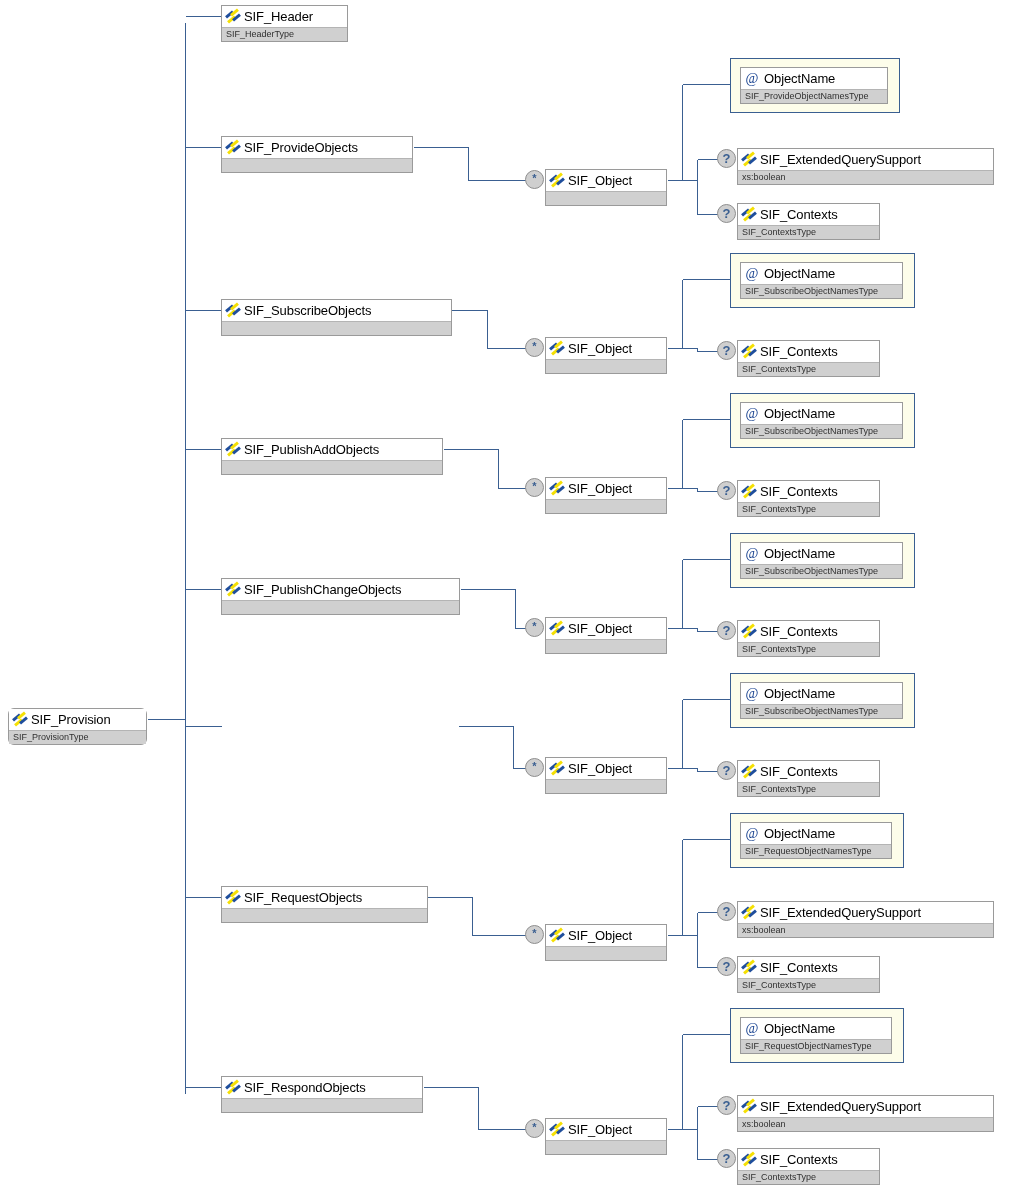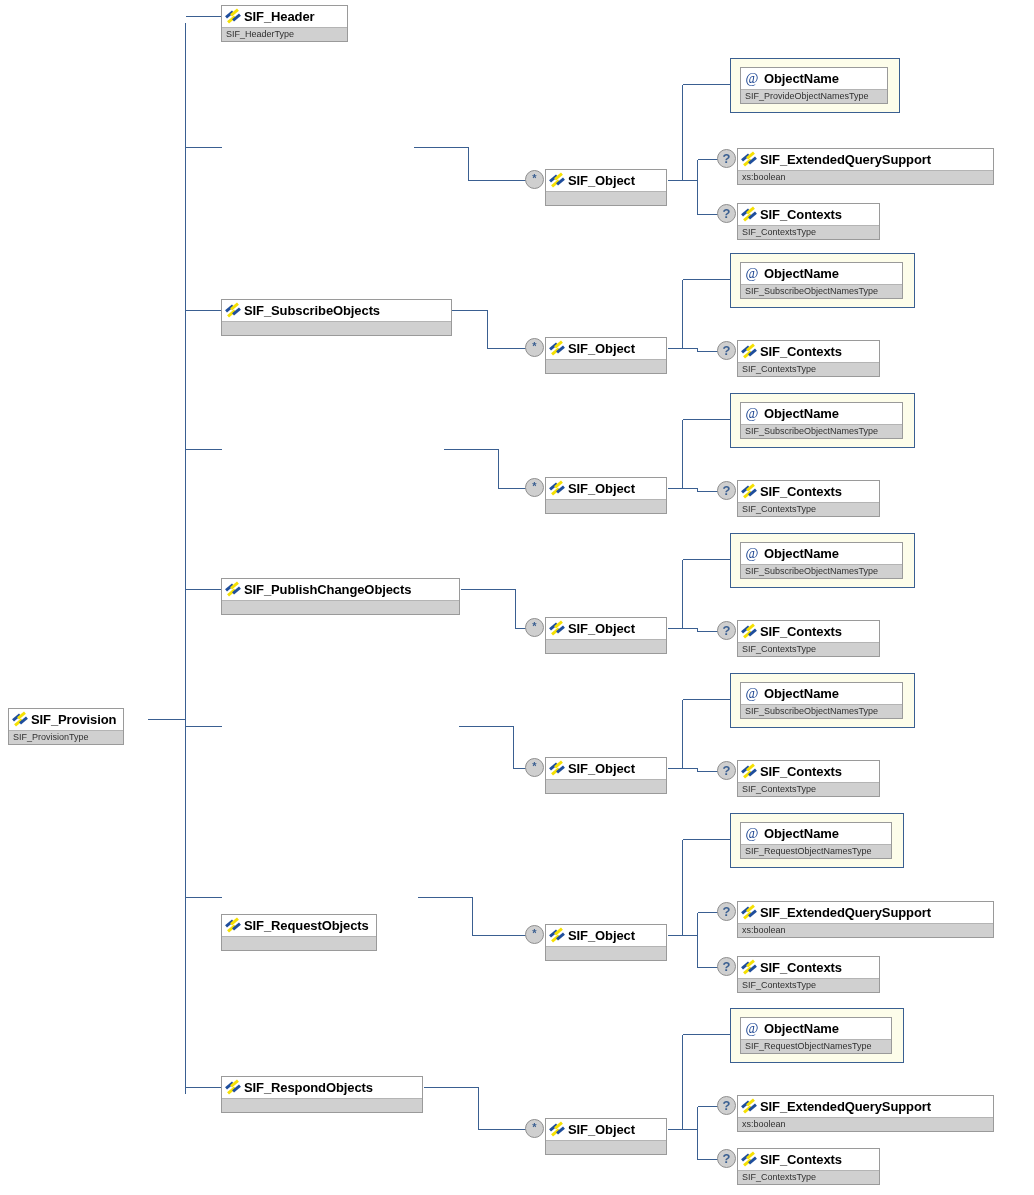--- a/index.html
+++ b/index.html
@@ -6,21 +6,21 @@
   body{width:1034px;height:1195px;position:relative;overflow:hidden;
        font-family:"Liberation Sans",sans-serif;-webkit-font-smoothing:none;}
   #canvas{position:absolute;left:0;top:0;width:1034px;height:1195px;}
   #edges{position:absolute;left:0;top:0;width:1034px;height:1195px;pointer-events:none;}
 
   
   .node{position:absolute;box-sizing:border-box;border:1px solid #9a9a9a;
         background:#ffffff;box-shadow:0 0 0 0 transparent;}
   .node .title{display:flex;align-items:center;height:21px;padding:0 6px 0 4px;
         background:#ffffff;white-space:nowrap;}
-  .node .label{font-size:13px;font-weight:bold;color:#000000;letter-spacing:-0.1px;
+  .node .label{font-size:13px;font-weight:normal;color:#000000;letter-spacing:-0.1px;
         line-height:13px;}
   .node .typebar{height:13px;background:#d0d0d0;border-top:1px solid #b4b4b4;
         display:flex;align-items:center;padding-left:4px;}
   .node .type{font-size:9px;color:#303030;line-height:9px;white-space:nowrap;}
 
   
   .ico{width:14px;height:13px;margin-right:4px;flex:0 0 14px;position:relative;}
   .ico i{position:absolute;width:9px;height:3px;transform:rotate(-40deg);}
   .ico i.y{background:#f5e003;}
   .ico i.b{background:#1f4e9c;}
@@ -121,21 +121,21 @@
       <line x1="478.5" y1="1087.5" x2="478.5" y2="1129.5" stroke="#3a5f91" stroke-width="1.4" shape-rendering="crispEdges"></line>
       <line x1="478.5" y1="1129.5" x2="535.5" y2="1129.5" stroke="#3a5f91" stroke-width="1.4" shape-rendering="crispEdges"></line>
       <line x1="667.5" y1="1129.5" x2="682.5" y2="1129.5" stroke="#3a5f91" stroke-width="1.4" shape-rendering="crispEdges"></line>
       <line x1="682.5" y1="1129.5" x2="682.5" y2="1034.5" stroke="#3a5f91" stroke-width="1.4" shape-rendering="crispEdges"></line>
       <line x1="682.5" y1="1034.5" x2="732.5" y2="1034.5" stroke="#3a5f91" stroke-width="1.4" shape-rendering="crispEdges"></line>
       <line x1="667.5" y1="1129.5" x2="697.5" y2="1129.5" stroke="#3a5f91" stroke-width="1.4" shape-rendering="crispEdges"></line>
       <line x1="697.5" y1="1106.5" x2="697.5" y2="1159.5" stroke="#3a5f91" stroke-width="1.4" shape-rendering="crispEdges"></line>
       <line x1="697.5" y1="1106.5" x2="727.5" y2="1106.5" stroke="#3a5f91" stroke-width="1.4" shape-rendering="crispEdges"></line>
       <line x1="697.5" y1="1159.5" x2="727.5" y2="1159.5" stroke="#3a5f91" stroke-width="1.4" shape-rendering="crispEdges"></line>
     </svg>
-<div class="node" style="left: 8px; top: 708px; width: 116px;">
+<div class="node" style="left: 8px; top: 708px; width: 139px; border-radius: 6px;">
       <div class="title">
         <span class="ico">
           <i class="b n1"></i>
           <i class="y n2"></i>
           <i class="y n3"></i>
           <i class="b n4"></i>
         </span>
         <span class="label">SIF_Provision</span>
       </div>
       <div class="typebar">
@@ -147,20 +147,34 @@
         <span class="ico">
           <i class="b n1"></i>
           <i class="y n2"></i>
           <i class="y n3"></i>
           <i class="b n4"></i>
         </span>
         <span class="label">SIF_Header</span>
       </div>
       <div class="typebar">
         <span class="type">SIF_HeaderType</span>
+      </div>
+    </div>
+    <div class="node" style="left: 221px; top: 136px; width: 192px;">
+      <div class="title">
+        <span class="ico">
+          <i class="b n1"></i>
+          <i class="y n2"></i>
+          <i class="y n3"></i>
+          <i class="b n4"></i>
+        </span>
+        <span class="label">SIF_ProvideObjects</span>
+      </div>
+      <div class="typebar">
+        <span class="type"></span>
       </div>
     </div>
     <div class="marker star" style="left: 525px; top: 170px;">*</div>
     <div class="node" style="left: 545px; top: 169px; width: 122px;">
       <div class="title">
         <span class="ico">
           <i class="b n1"></i>
           <i class="y n2"></i>
           <i class="y n3"></i>
           <i class="b n4"></i>
@@ -258,20 +272,34 @@
           <i class="y n2"></i>
           <i class="y n3"></i>
           <i class="b n4"></i>
         </span>
         <span class="label">SIF_Contexts</span>
       </div>
       <div class="typebar">
         <span class="type">SIF_ContextsType</span>
       </div>
     </div>
+    <div class="node" style="left: 221px; top: 438px; width: 222px;">
+      <div class="title">
+        <span class="ico">
+          <i class="b n1"></i>
+          <i class="y n2"></i>
+          <i class="y n3"></i>
+          <i class="b n4"></i>
+        </span>
+        <span class="label">SIF_PublishAddObjects</span>
+      </div>
+      <div class="typebar">
+        <span class="type"></span>
+      </div>
+    </div>
     <div class="marker star" style="left: 525px; top: 478px;">*</div>
     <div class="node" style="left: 545px; top: 477px; width: 122px;">
       <div class="title">
         <span class="ico">
           <i class="b n1"></i>
           <i class="y n2"></i>
           <i class="y n3"></i>
           <i class="b n4"></i>
         </span>
         <span class="label">SIF_Object</span>
@@ -392,21 +420,21 @@
           <i class="y n2"></i>
           <i class="y n3"></i>
           <i class="b n4"></i>
         </span>
         <span class="label">SIF_Contexts</span>
       </div>
       <div class="typebar">
         <span class="type">SIF_ContextsType</span>
       </div>
     </div>
-    <div class="node" style="left: 221px; top: 886px; width: 156px; margin-top: 28px;">
+    <div class="node" style="left: 221px; top: 886px; width: 207px;">
       <div class="title">
         <span class="ico">
           <i class="b n1"></i>
           <i class="y n2"></i>
           <i class="y n3"></i>
           <i class="b n4"></i>
         </span>
         <span class="label">SIF_RequestObjects</span>
       </div>
       <div class="typebar">

